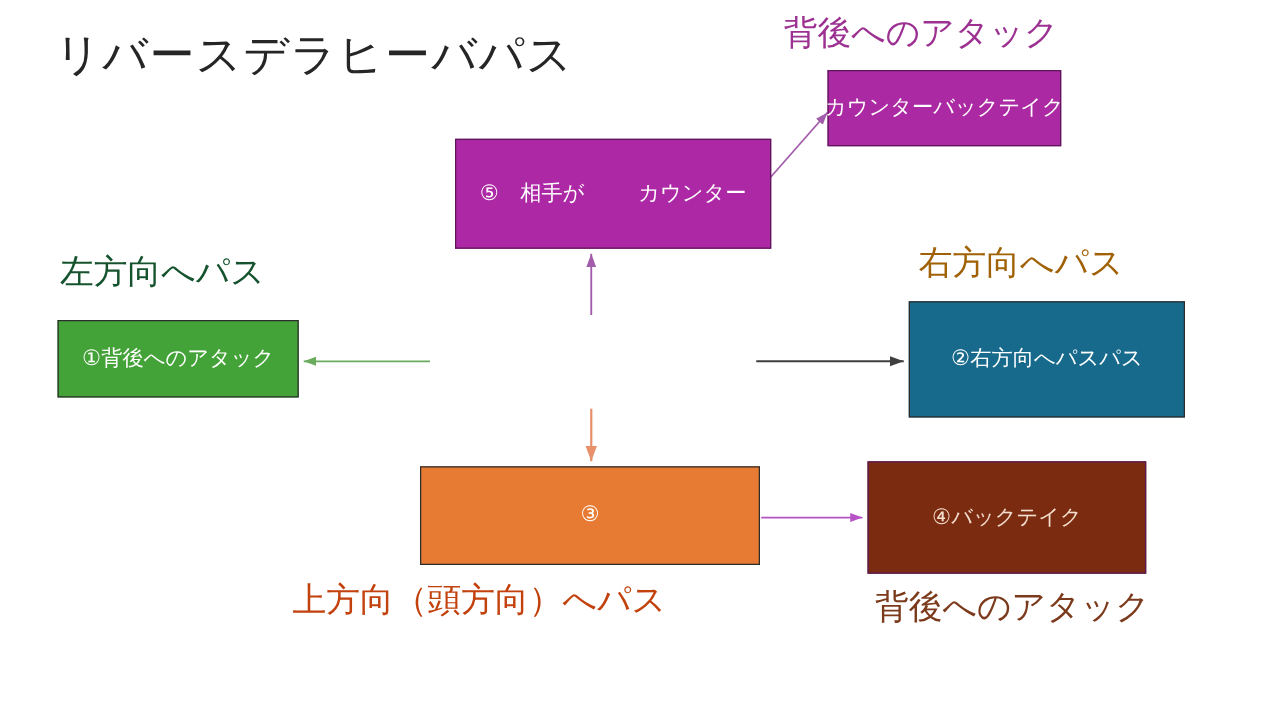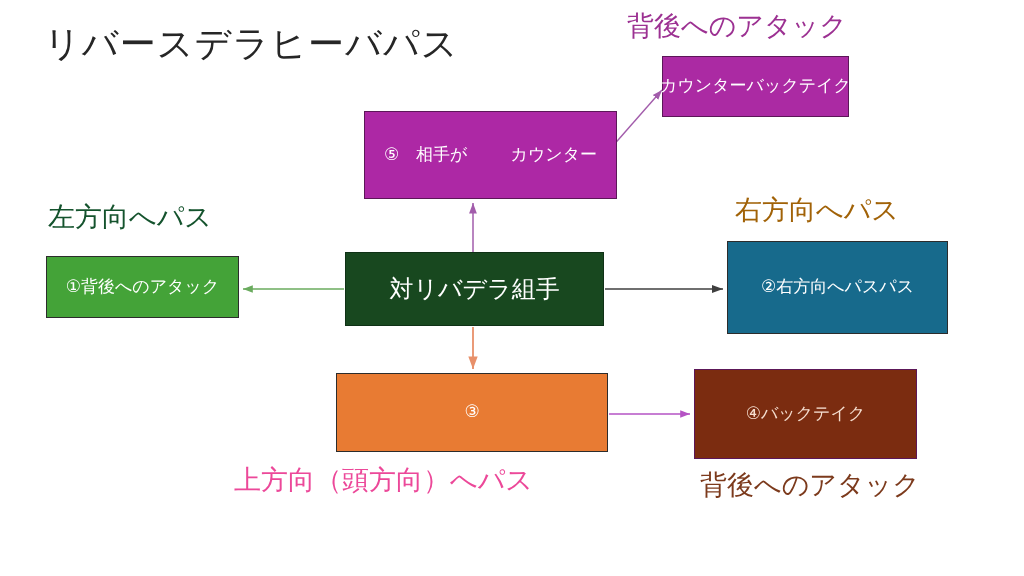--- a/index.html
+++ b/index.html
@@ -109,43 +109,39 @@
 
     <line x1="604" y1="156" x2="662" y2="90" stroke="#a25cab" stroke-width="1.4" marker-end="url(#ah-purple)"></line>
 
     <line x1="609" y1="414" x2="690" y2="414" stroke="#b553c4" stroke-width="1.4" marker-end="url(#ah-magenta)"></line>
   </svg>
 
   <div id="title">リバースデラヒーバパス</div>
 
   <div class="label" id="label-left" style="color: #14532d;">左方向へパス</div>
   <div class="label" id="label-right" style="color: #a16207;">右方向へパス</div>
-  <div class="label" id="label-up" style="color: #ec4899;">上方向（頭方向）へパス</div>
+  <div class="label" id="label-up" style="color: #c2410c;">上方向（頭方向）へパス</div>
   <div class="label" id="label-attack-br" style="color: rgb(124, 58, 28);">背後へのアタック</div>
   <div class="label" id="label-attack-tr" style="color: rgb(156, 49, 146);">背後へのアタック</div>
 
   <div class="node" id="node-counter" style="background: rgb(171, 42, 163); color: rgb(255, 255, 255);">
     <span class="line">カウンター</span>
     <span class="line">バックテイク</span>
   </div>
 
   <div class="node" id="node-kiss" style="background: rgb(173, 40, 165); color: rgb(255, 255, 255);">
     <span class="line">⑤　相手が</span>
     <span class="line">カウンター</span>
   </div>
 
   <div class="node" id="node-shin" style="background: rgb(68, 163, 56); color: rgb(255, 255, 255);">
     <span class="line">①</span>
     <span class="line">背後へのアタック</span>
   </div>
 
-  <div class="node" id="node-center" style="background: rgb(24, 72, 31); color: rgb(255, 255, 255);">
-    <span class="line">対リバデラ</span>
-    <span class="line">組手</span>
-  </div>
 
   <div class="node" id="node-side" style="background: rgb(23, 106, 140); color: rgb(255, 255, 255);">
     <span class="line">②</span>
     <span class="line">右方向へパス</span>
     <span class="line">パス</span>
   </div>
 
   <div class="node" id="node-backstep" style="background: rgb(232, 123, 51); color: rgb(255, 255, 255);">
     <span class="line">③</span>
   </div>

